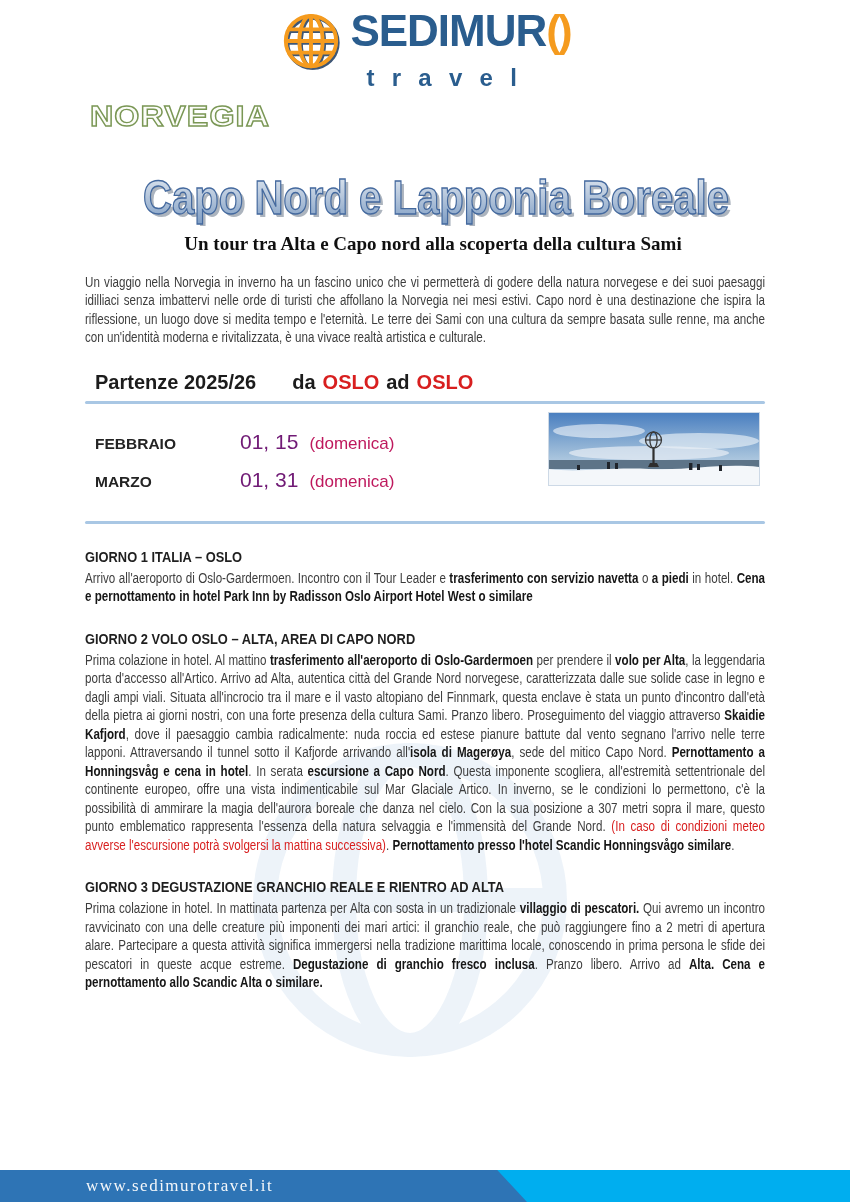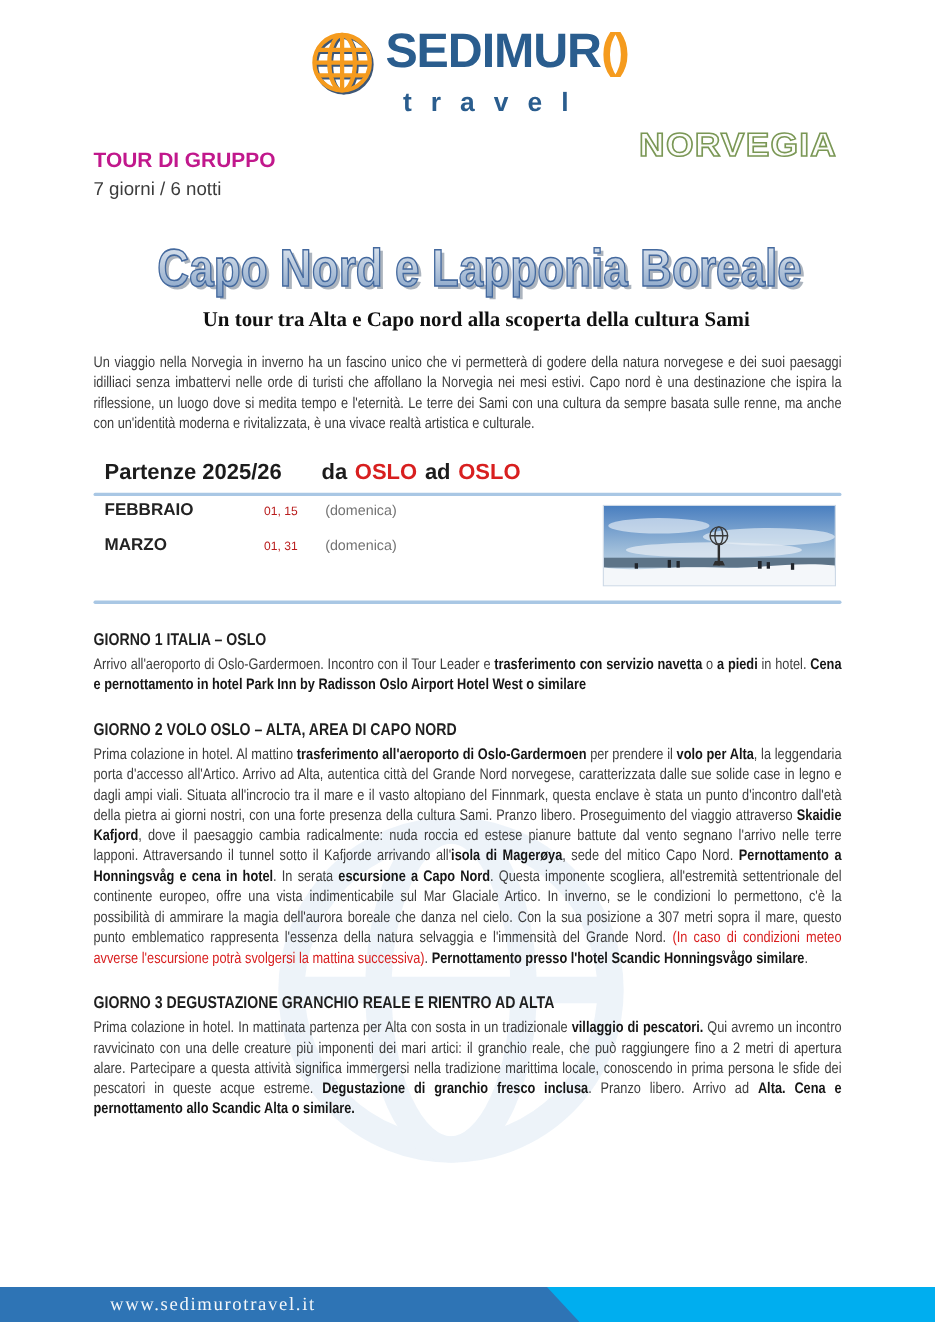--- a/index.html
+++ b/index.html
@@ -8,21 +8,21 @@
     --rule-blue:#a9c7e4; --footer-dark-blue:#2e74b5; --footer-light-blue:#00aeef;
     --text:#3d3d3d; --text-dark:#161616;
   }
   html,body{margin:0;padding:0;background:#ffffff;}
   .page{position:relative;width:850px;height:1202px;margin:0 auto;background:#fff;
         overflow:hidden;font-family:"Liberation Sans",sans-serif;color:var(--text);}
   .layer{position:relative;z-index:1;}
   .watermark{position:absolute;left:240px;top:730px;z-index:0;opacity:.55;}
 
   
-  .logo-row{display:flex;justify-content:center;align-items:flex-start;gap:8px;padding-top:26px;}
+  .logo-row{display:flex;justify-content:center;align-items:flex-start;gap:8px;padding-top:10px;}
   .logo-text{display:flex;flex-direction:column;}
   .brand{font-size:44px;font-weight:bold;color:var(--brand-blue);letter-spacing:-1px;line-height:.95;}
   .brand .parens{color:var(--brand-orange);letter-spacing:-3px;}
   .travel{font-size:24px;font-weight:bold;color:var(--brand-blue);letter-spacing:.72em;padding-left:16px;margin-top:12px;}
 
   .meta-row{display:flex;justify-content:space-between;align-items:flex-start;padding:4px 84px 0 85px;}
   .tour-block{margin-top:24px;}
   .tour-label{font-size:19px;font-weight:bold;color:var(--magenta);}
   .duration{font-size:17px;color:#3c3c3c;margin-top:4px;}
 
@@ -35,40 +35,40 @@
   .cond{width:820px;transform:scaleX(0.8293);transform-origin:left top;}
   .intro{margin-top:18px;font-size:14px;line-height:18.5px;text-align:justify;}
 
   
   .departures{margin-top:24px;position:relative;}
   .dep-heading{display:flex;align-items:baseline;font-weight:bold;font-size:20px;color:#1c1c1c;padding-left:10px;}
   .dep-route{margin-left:36px;}
   .dep-route span{margin-right:7px;}
   .oslo{color:var(--red);}
   .rule{height:3px;background:var(--rule-blue);border-radius:2px;margin-top:7px;}
-  .dep-body{position:relative;padding:4px 0 4px 10px;min-height:80px;}
+  .dep-body{position:relative;padding:26px 0 4px 10px;min-height:80px;}
   .dep-row{display:flex;align-items:baseline;margin-bottom:14px;}
   .dep-month{width:145px;font-weight:bold;font-size:15.5px;color:#232323;}
-  .dep-dates{font-size:11px;color:#b91c1c;}
-  .dep-note{font-size:13px;color:#737373;margin-left:25px;}
+  .dep-dates{font-size:21px;color:#701a75;}
+  .dep-note{font-size:17px;color:#be185d;margin-left:11px;}
   .dep-photo{position:absolute;right:5px;top:8px;width:210px;height:72px;border:1px solid #cdd9e6;}
 
   
   .day{margin-top:24px;}
   .day:first-of-type{margin-top:32px;}
   .day-title{font-size:15.5px;font-weight:bold;color:#1f1f1f;}
   .day-text{margin-top:3px;font-size:14px;line-height:18.5px;text-align:justify;}
   .seg-bold{font-weight:bold;color:var(--text-dark);}
   .seg-red{color:var(--red);}
 
   
   .footer{position:absolute;left:0;right:0;bottom:0;height:32px;background:var(--footer-light-blue);z-index:2;}
   .footer-dark{position:absolute;top:0;bottom:0;left:0;width:100%;background:var(--footer-dark-blue);
                clip-path:polygon(0 0,58.5% 0,62% 100%,0 100%);}
-  .footer-url{position:absolute;left:100px;top:50%;transform:translateY(-50%);
+  .footer-url{position:absolute;left:86px;top:50%;transform:translateY(-50%);
               font-family:"Liberation Serif",serif;font-size:17px;letter-spacing:1.5px;color:#f4f7fa;}
 </style>
 </head>
 <body>
 
 <div class="page">
 
   <svg class="watermark" width="340" height="340" viewBox="0 0 340 340">
     <g fill="none" stroke="#dfeaf5" stroke-width="24">
       <circle cx="170" cy="170" r="145"></circle>
@@ -97,24 +97,20 @@
             <line x1="7.5" y1="44" x2="56.5" y2="44"></line>
         </g>
       </svg>
       <div class="logo-text">
         <div class="brand"><span>SEDIMUR</span><span class="parens">()</span></div>
         <div class="travel">travel</div>
       </div>
     </div>
 
     <div class="meta-row">
-      <div class="tour-block">
-        <div class="tour-label">TOUR DI GRUPPO</div>
-        <div class="duration">7 giorni / 6 notti</div>
-      </div>
       <svg width="190" height="40" viewBox="0 0 190 40">
         <text x="95" y="30" text-anchor="middle" textLength="180" lengthAdjust="spacingAndGlyphs" font-family="Liberation Sans, sans-serif" font-size="30" font-weight="bold" letter-spacing="1" fill="#fcfdf9" stroke="#7a9755" stroke-width="1.4">NORVEGIA</text>
       </svg>
     </div>
 
     <div class="title-wrap">
       <svg width="620" height="62" viewBox="0 0 620 62">
         <defs>
           <linearGradient id="tg" x1="0" y1="0" x2="0" y2="1">
             <stop offset="0" stop-color="#e3eaf2"></stop>

